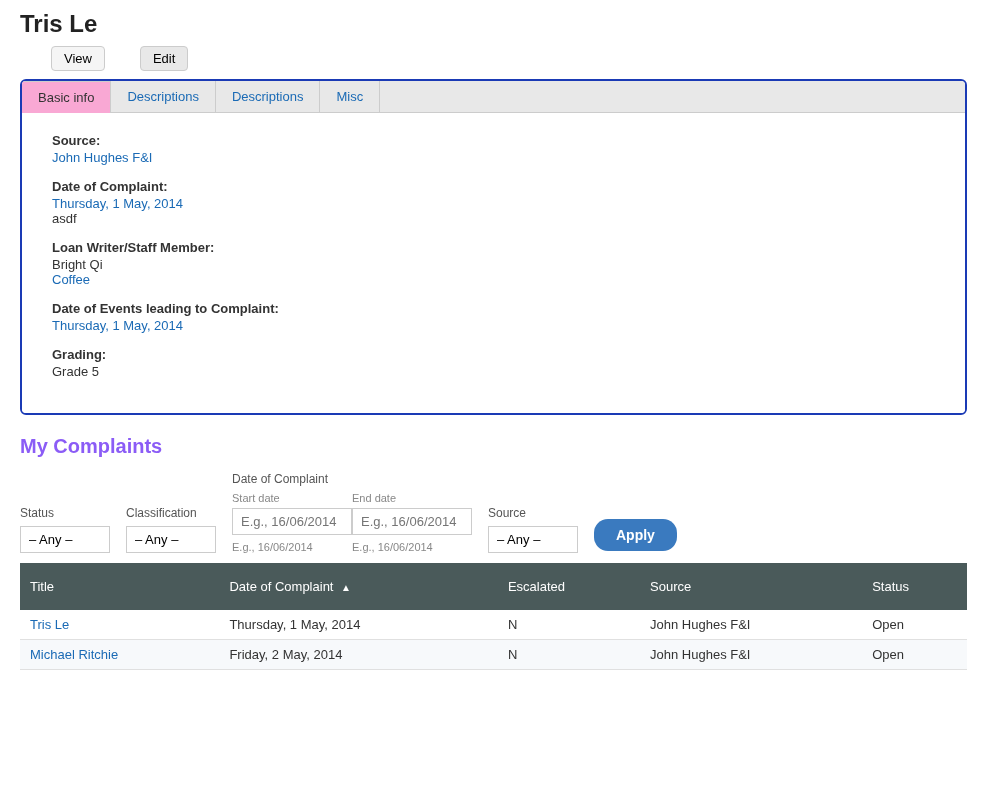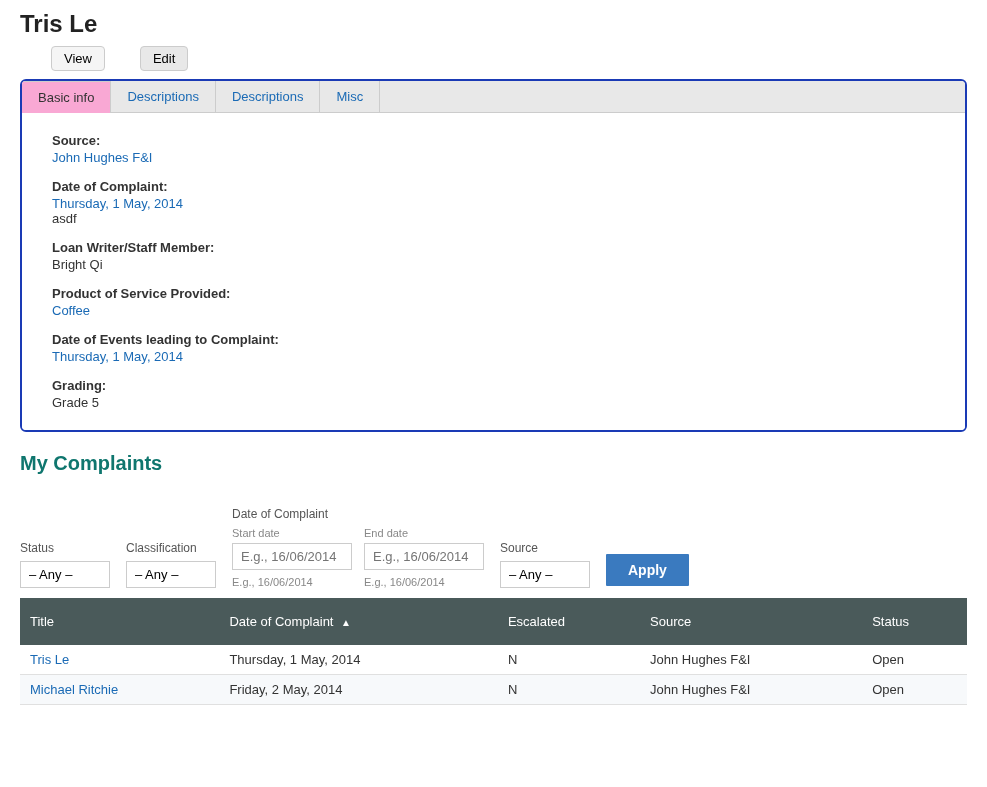--- a/index.html
+++ b/index.html
@@ -74,22 +74,22 @@
       font-size: 13px;
       color: #333;
     }
     .field-value.link { color: #1a6ab5; }
     .field-value.date-link { color: #1a6ab5; }
 
     
     .section-title {
       font-size: 20px;
       font-weight: bold;
-      margin-bottom: 32px;
-      color: #0f766e;
+      margin-bottom: 14px;
+      color: #8b5cf6;
     }
 
     
     .filters-row {
       display: flex;
       align-items: flex-end;
       gap: 16px;
       margin-bottom: 10px;
       flex-wrap: wrap;
     }
@@ -132,21 +132,21 @@
       width: 120px;
     }
     .apply-btn {
       padding: 8px 22px;
       background: #3a7abf;
       color: #fff;
       border: none;
       cursor: pointer;
       font-size: 14px;
       font-weight: bold;
-      border-radius: 1px;
+      border-radius: 14px;
       margin-bottom: 2px;
       text-align: right;
     }
 
     
     .complaints-table {
       width: 100%;
       border-collapse: collapse;
       margin-top: 6px;
     }
@@ -193,21 +193,20 @@
     <div class="field-value link">John Hughes F&amp;I</div>
 
     <div class="field-label">Date of Complaint:</div>
     <div class="field-value date-link">Thursday, 1 May, 2014</div>
 
     <div class="field-value">asdf</div>
 
     <div class="field-label">Loan Writer/Staff Member:</div>
     <div class="field-value">Bright Qi</div>
 
-    <div class="field-label">Product of Service Provided:</div>
     <div class="field-value link">Coffee</div>
 
     <div class="field-label">Date of Events leading to Complaint:</div>
     <div class="field-value date-link">Thursday, 1 May, 2014</div>
 
     <div class="field-label">Grading:</div>
     <div class="field-value">Grade 5</div>
   </div>
 </div>
 
@@ -229,21 +228,21 @@
       <span class="filter-label">Classification</span>
       <div class="select-wrapper">
         <select class="filter-select">
           <option>– Any –</option>
         </select>
       </div>
     </div>
 
     <div class="filter-group">
       <span class="filter-label">Date of Complaint</span>
-      <div style="display:flex; gap:12px;">
+      <div style="display:flex; ">
         <div class="filter-group">
           <span class="filter-label-sub">Start date</span>
           <input type="text" class="date-input" placeholder="E.g., 16/06/2014" style="">
           <span class="filter-hint">E.g., 16/06/2014</span>
         </div>
         <div class="filter-group">
           <span class="filter-label-sub">End date</span>
           <input type="text" class="date-input" placeholder="E.g., 16/06/2014" style="">
           <span class="filter-hint">E.g., 16/06/2014</span>
         </div>

